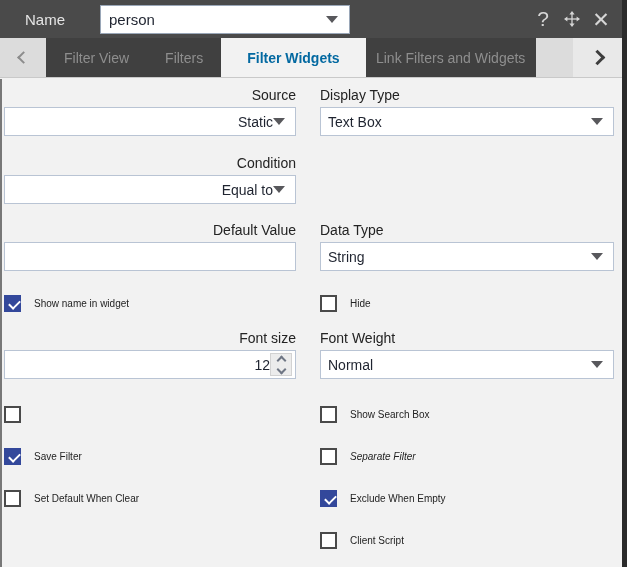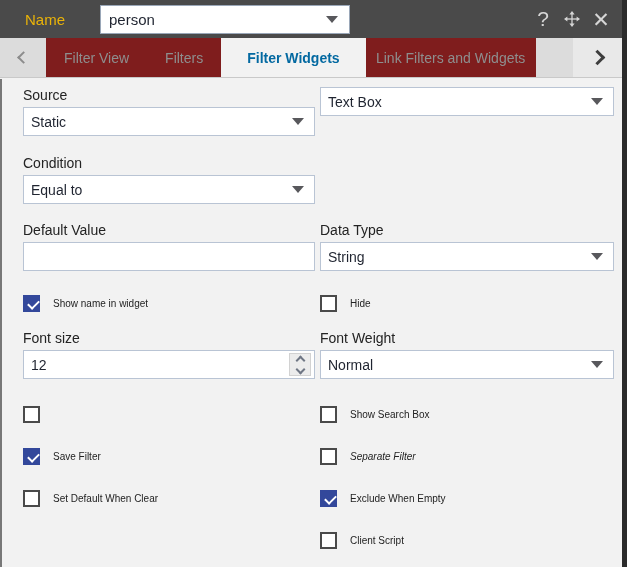--- a/index.html
+++ b/index.html
@@ -19,21 +19,21 @@
   }
 
   
   .titlebar {
     position: absolute; left: 0; top: 0;
     width: 622px; height: 38px;
     background: #4a4a4a;
     display: flex; align-items: center;
   }
   .tb-label {
-    color: #eab308;
+    color: #e5e5e5;
     font-size: 15px;
     margin-left: 25px;
     white-space: nowrap;
   }
   .tb-combo {
     position: absolute;
     left: 100px; top: 5px;
     width: 250px; height: 29px;
     background: #ffffff;
     border: 1px solid #9aa7b8;
@@ -90,39 +90,39 @@
   .navbtn.right .chev {
     border-top-color: #3d3d3d; border-right-color: #3d3d3d;
     border-width: 3px; width: 11px; height: 11px;
     transform: rotate(45deg);
   }
   .tab {
     display: flex; align-items: center; justify-content: center;
     padding: 0 18px;
     font-size: 14px;
     color: #8e8e8e;
-    background: #7f1d1d;
+    background: #404040;
     white-space: nowrap;
   }
   .tab.active {
     background: #f2f2f2;
     color: #0369a1;
     font-weight: bold;
     padding: 0 26px;
   }
   .tab.clipped { overflow: hidden; max-width: 170px; }
 
   
   .body {
     position: absolute; left: 0; top: 79px;
     width: 622px; height: 488px;
     background: #f2f2f2;
     border-left: 2px solid #787878;
   }
-  .col-l { position: absolute; left: 21px; width: 292px; }
+  .col-l { position: absolute; left: 2px; width: 292px; text-align: right; }
   .col-r { position: absolute; left: 318px; width: 294px; }
 
   .fld-label {
     font-size: 14px;
     color: #232323;
     margin-bottom: 4px;
     white-space: nowrap;
   }
   .inp {
     width: 100%; height: 29px;
@@ -227,20 +227,21 @@
   <div class="body">
 
     <div class="col-l" style="top:8px;">
       <div class="fld-label">Source</div>
       <div class="inp">
         <span class="val">Static</span>
         <span class="caret"></span>
       </div>
     </div>
     <div class="col-r" style="top:8px;">
+      <div class="fld-label">Display Type</div>
       <div class="inp">
         <span class="val">Text Box</span>
         <span class="caret"></span>
       </div>
     </div>
 
     <div class="col-l" style="top:76px;">
       <div class="fld-label">Condition</div>
       <div class="inp">
         <span class="val">Equal to</span>

